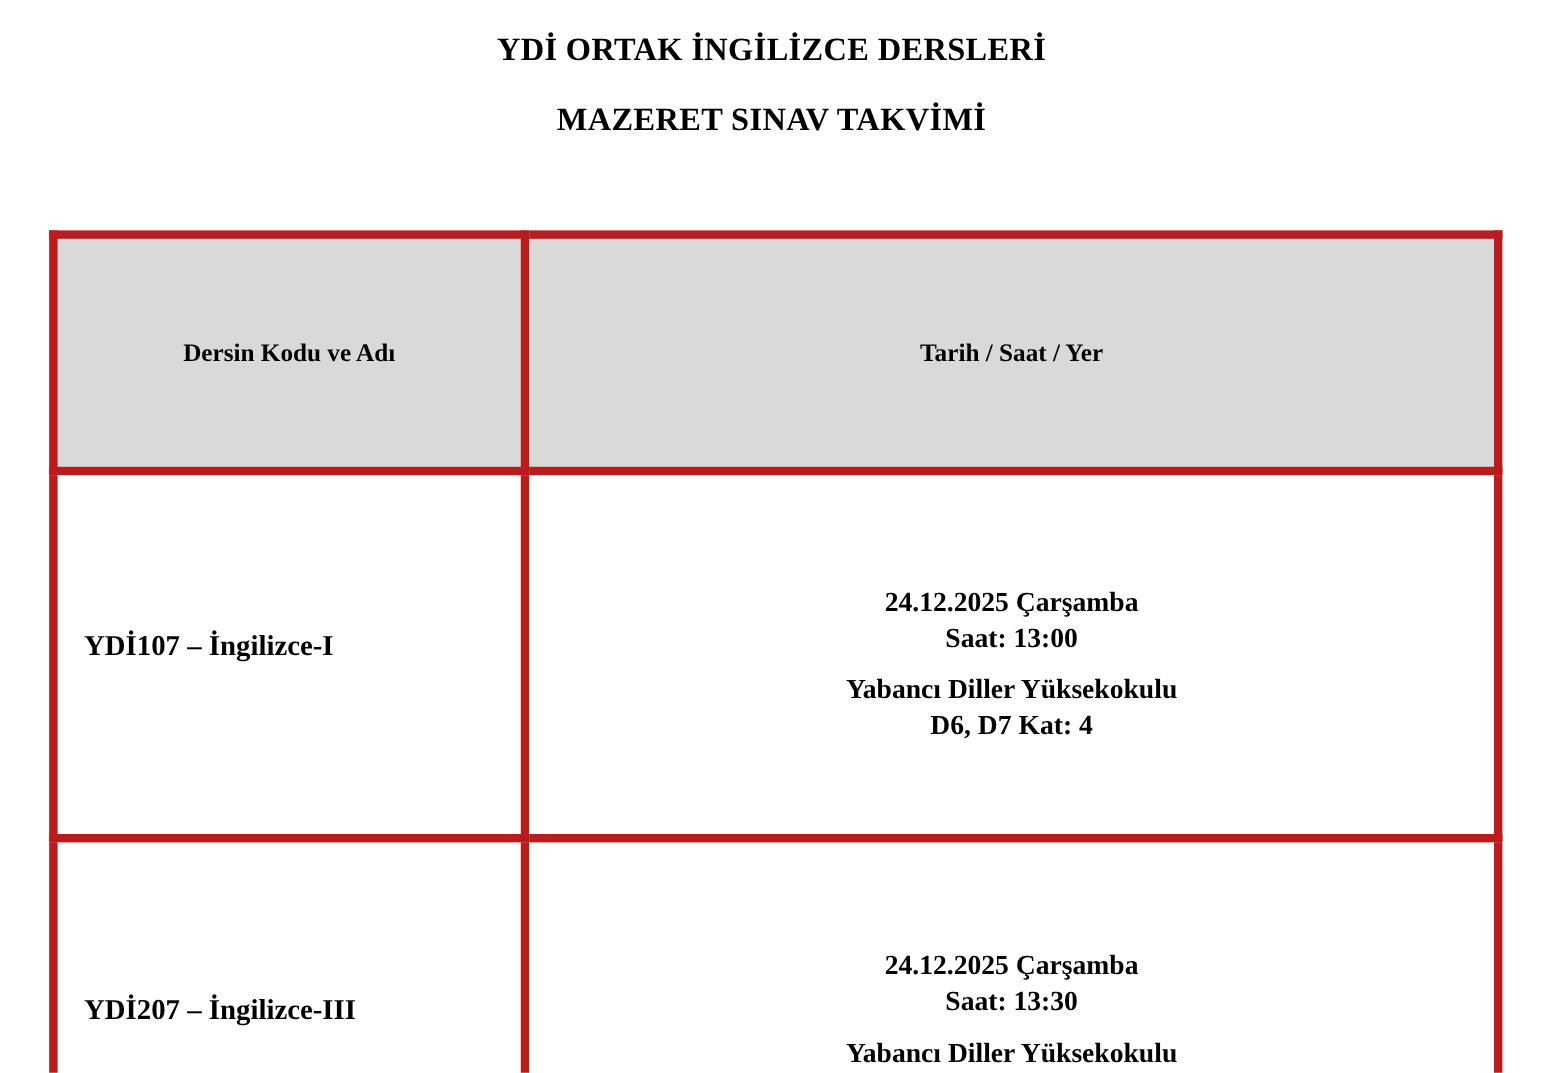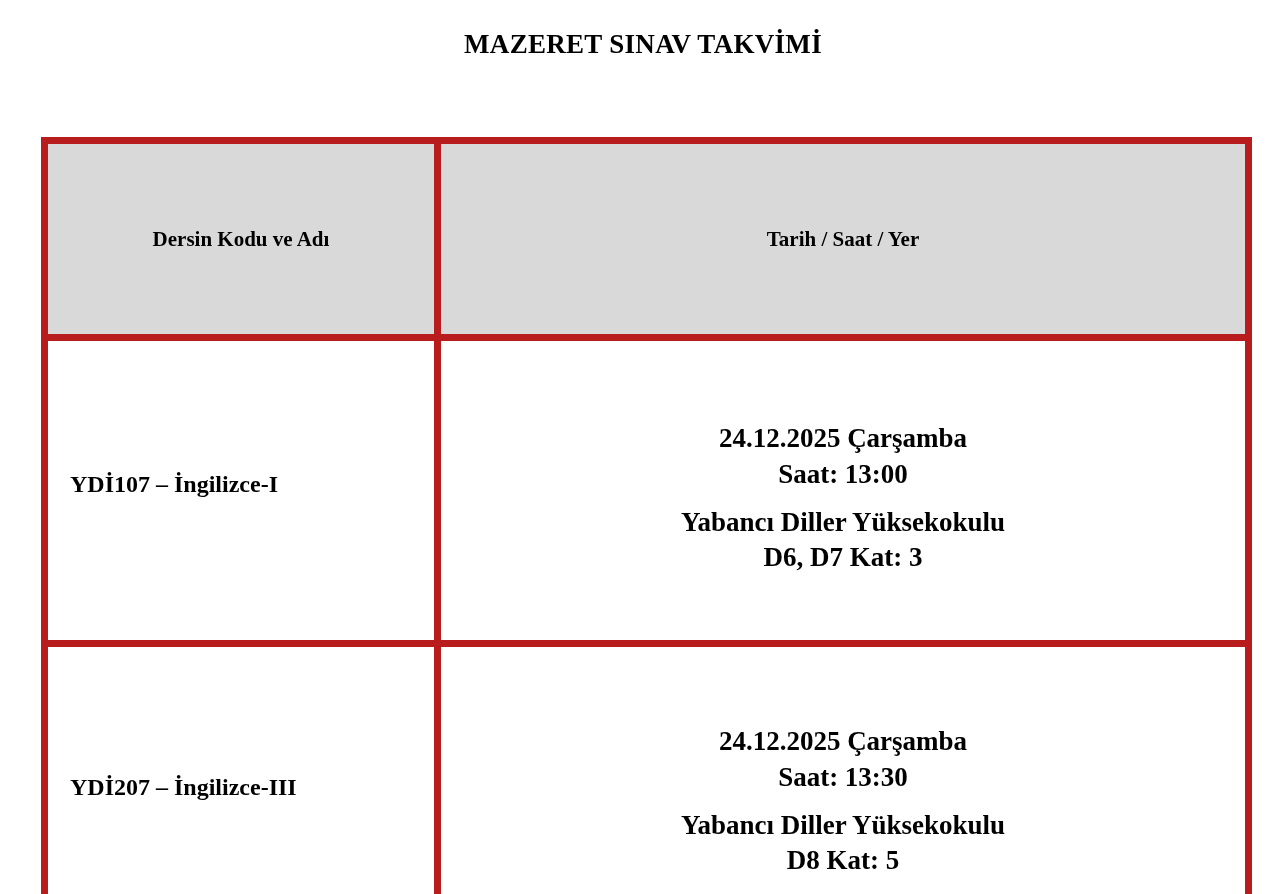--- a/index.html
+++ b/index.html
@@ -60,39 +60,40 @@
     padding: 0 10px;
   }
   td.course-cell {
     font-size: 24px;
     font-weight: bold;
     padding: 0 0 12px 22px;
     text-align: left;
   }
   td.details-cell {
     text-align: center;
-    font-size: 27px;
+    font-size: 23px;
     font-weight: bold;
     line-height: 1.32;
     padding: 36px 10px 20px 10px;
   }
   .row-1 td { height: 243px; }
   .row-2 td { height: 237px; }
   .details-block + .details-block {
     margin-top: 12px;
   }
   .details-line {
     display: block;
   }
 </style>
 </head>
 <body>
 
 <div class="page">
 
+  <div class="doc-title title-line-1">YDİ ORTAK İNGİLİZCE DERSLERİ</div>
   <div class="doc-title title-line-2">MAZERET SINAV TAKVİMİ</div>
 
   <div class="table-wrap">
     <table class="exam-table">
       <colgroup>
         <col class="col-course">
         <col class="col-details">
       </colgroup>
       <thead>
         <tr>
@@ -103,21 +104,21 @@
       <tbody>
         <tr class="row-1">
           <td class="course-cell">YDİ107 – İngilizce-I</td>
           <td class="details-cell">
             <div class="details-block">
               <span class="details-line">24.12.2025 Çarşamba</span>
               <span class="details-line">Saat: 13:00</span>
             </div>
             <div class="details-block">
               <span class="details-line">Yabancı Diller Yüksekokulu</span>
-              <span class="details-line">D6, D7 Kat: 3</span>
+              <span class="details-line">D6, D7 Kat: 4</span>
             </div>
           </td>
         </tr>
         <tr class="row-2">
           <td class="course-cell">YDİ207 – İngilizce-III</td>
           <td class="details-cell">
             <div class="details-block">
               <span class="details-line">24.12.2025 Çarşamba</span>
               <span class="details-line">Saat: 13:30</span>
             </div>

